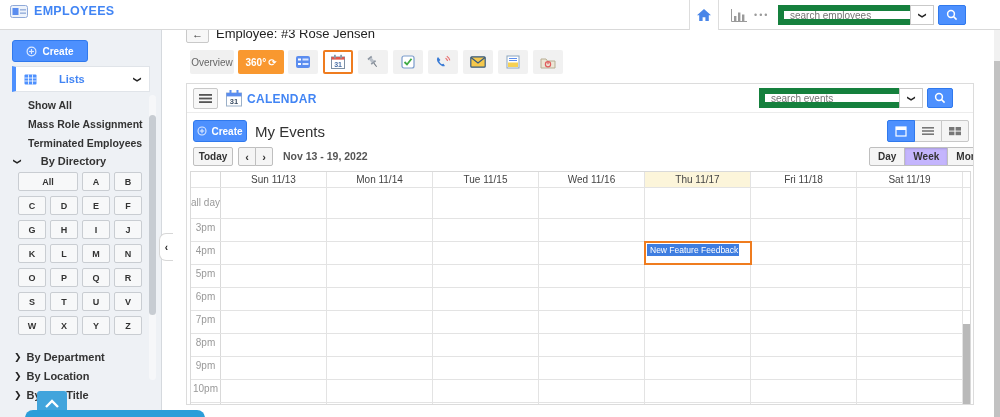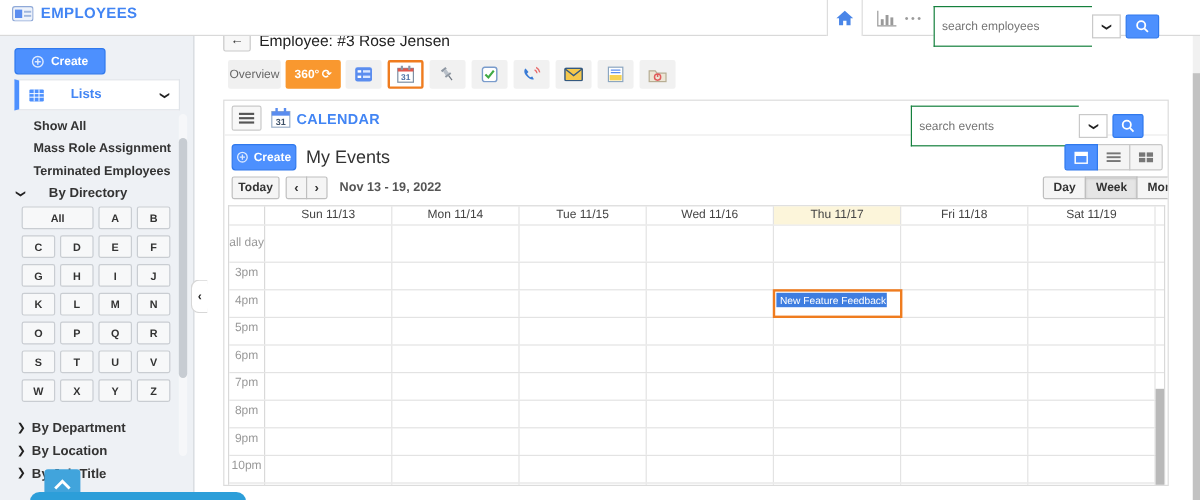--- a/index.html
+++ b/index.html
@@ -14,21 +14,21 @@
   .brand-text { color:var(--brand,#4285f4); font-weight:bold; font-size:12.5px; letter-spacing:.3px; }
   .home-tab { position:absolute; left:689px; top:0; width:30px; height:30px;
     border-left:1px solid #ddd; border-right:1px solid #ddd; background:#fff;
     display:flex; align-items:center; justify-content:center; }
   .chart-btn { position:absolute; left:726px; top:0; width:26px; height:30px;
     display:flex; align-items:center; justify-content:center; }
   .dots { position:absolute; left:754px; top:0; height:30px; display:flex; align-items:center;
     color:#9b9b9b; font-size:9px; letter-spacing:2px; }
   .dots::before { content:"•••"; }
   .tb-search { position:absolute; left:778px; top:5px; display:flex; align-items:center; }
-  .tb-input, .ev-input { height:34px; border:1px solid #15803d; font-size:10px; color:#444;
+  .tb-input, .ev-input { height:20px; border:6px solid #15803d; font-size:10px; color:#444;
     padding:0 6px; outline:none; background:#fff; }
   .tb-input { width:132px; border-right:none; }
   .chev-addon { width:24px; height:20px; border:1px solid #c9c9c9; background:#fff;
     display:flex; align-items:center; justify-content:center; }
   .chev-d { display:inline-block; transform:rotate(90deg); font-size:8px; font-weight:bold; color:#222; }
   .chev-d::before { content:"❯"; }
   .srch-btn { width:28px; height:20px; margin-left:4px; background:var(--accent,#4d90fe);
     border:1px solid #3079ed; border-radius:2px; display:flex; align-items:center; justify-content:center; }
 
   
@@ -114,21 +114,21 @@
     display:flex; align-items:center; justify-content:center; }
   .nav-pair { position:absolute; left:51px; top:63px; display:flex; }
   .nav-btn { width:18px; height:19px; background:#f5f5f5; border:1px solid #bfbfbf; margin-left:-1px;
     display:flex; align-items:center; justify-content:center; font-size:11px; font-weight:bold; color:#333; }
   .nav-prev { border-radius:2px 0 0 2px; margin-left:0; } .nav-prev::before { content:"‹"; }
   .nav-next { border-radius:0 2px 2px 0; } .nav-next::before { content:"›"; }
   .range-label { position:absolute; left:96px; top:66px; font-size:10.5px; font-weight:bold; color:#555; }
   .rv-group { position:absolute; left:682px; top:63px; display:flex; }
   .rv-btn { height:19px; padding:0 8px; background:#f5f5f5; border:1px solid #bfbfbf; margin-left:-1px;
     font-size:10px; font-weight:bold; color:#333; display:flex; align-items:center; cursor:pointer; }
-  .rv-btn.active { background:#e5e5e5; box-shadow:inset 0 1px 2px rgba(0,0,0,.15); }
+  .rv-btn.active { background:#c4b5fd; box-shadow:inset 0 1px 2px rgba(0,0,0,.15); }
   .rv-btn:first-child { border-radius:2px 0 0 2px; margin-left:0; }
   .rv-btn:last-child { border-radius:0 2px 2px 0; }
 
   
   .cal-grid { position:absolute; left:3px; top:87px; width:781px; border:1px solid #d9d9d9; border-bottom:none; }
   .cal-row { display:flex; border-bottom:1px solid #e3e3e3; }
   .hdr-row { height:16px; } .allday-row { height:31px; } .hour-row { height:23px; }
   .c-gutter { width:30px; border-right:1px solid #d9d9d9; flex:none; }
   .c-day { width:106px; border-right:1px solid #e3e3e3; flex:none; position:relative; }
   .c-extra { flex:1; }

